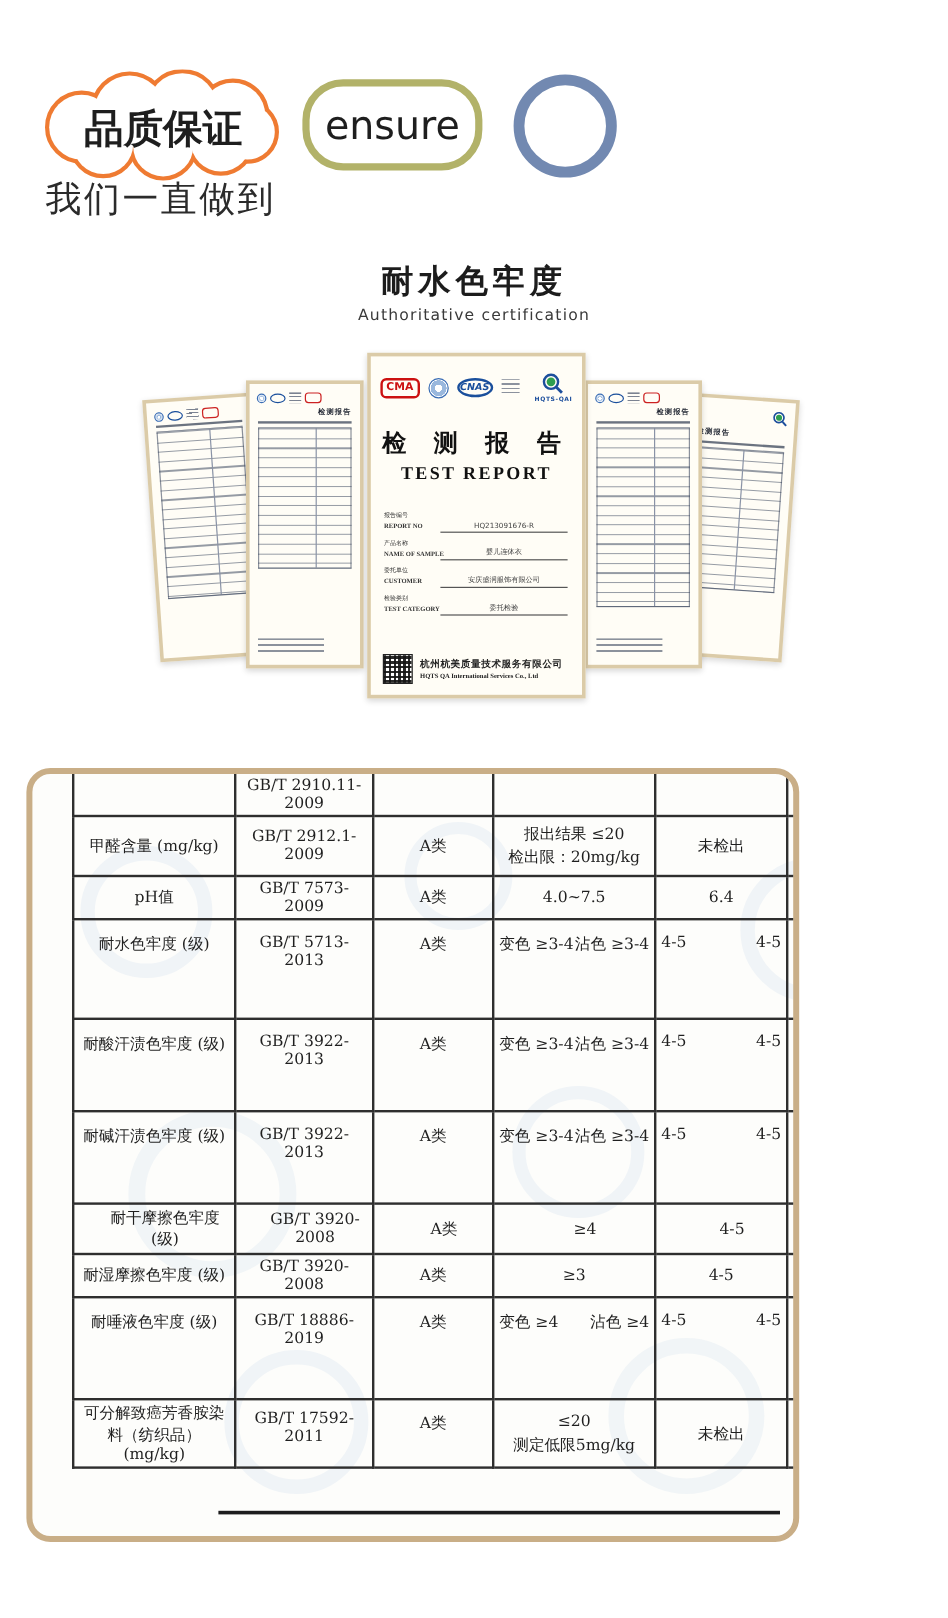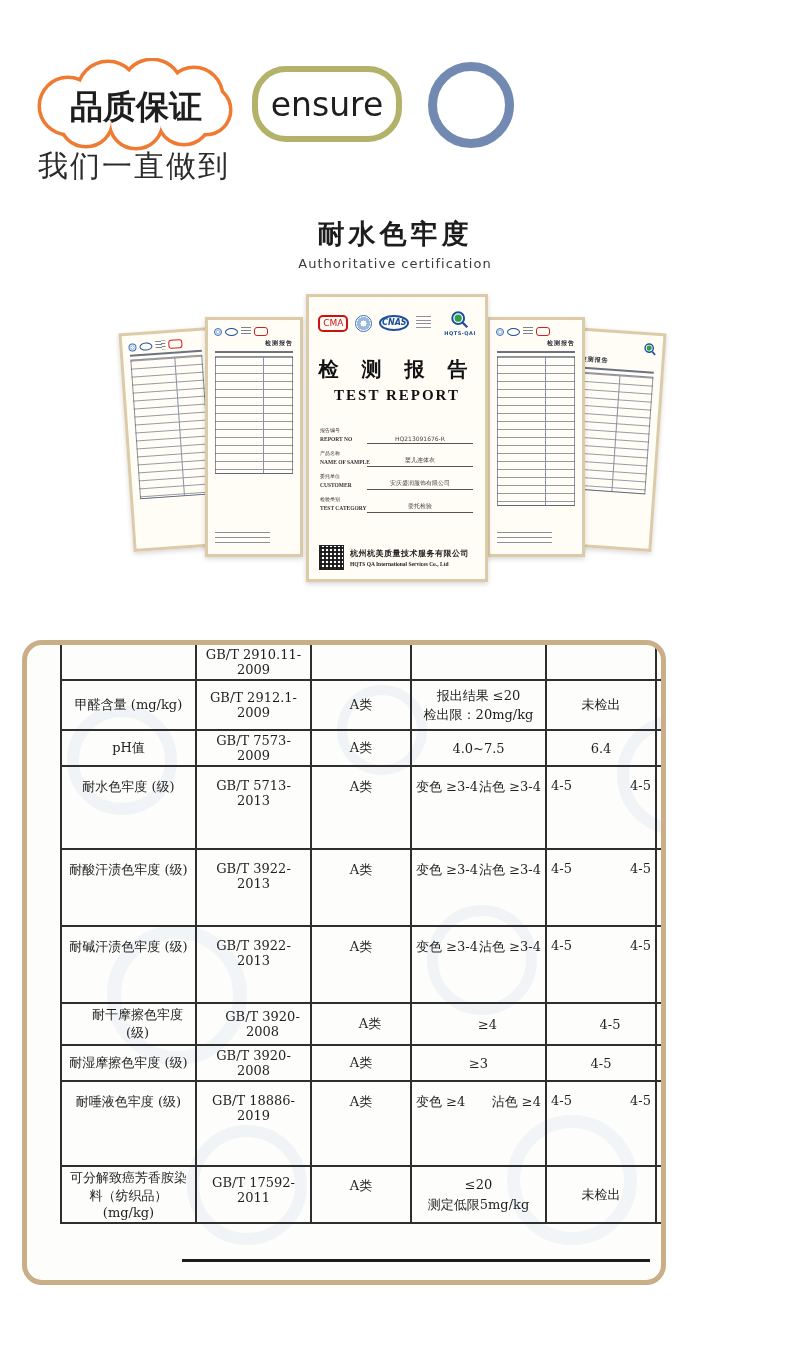--- a/index.html
+++ b/index.html
@@ -43,21 +43,21 @@
     background-image:
       linear-gradient(#8a93a6,#8a93a6),
       repeating-linear-gradient(180deg, rgba(62,74,96,.55) 0 1px, transparent 1px 8px);
     background-size:1px 100%, 100% 100%; background-position:62% 0, 0 0;
     border:1px solid rgba(62,74,96,.6); }
   .foot-lines { position:absolute; left:7px; right:30px; bottom:10px; height:12px;
     background:repeating-linear-gradient(180deg, rgba(62,74,96,.6) 0 1px, transparent 1px 5px); }
 
   
   .c-logos { display:flex; align-items:center; justify-content:center; gap:7px; margin-top:13px; }
-  .cma-logo { border:2px solid #c11; border-radius:5px; color:#c11; font-weight:normal;
+  .cma-logo { border:2px solid #c11; border-radius:5px; color:#c11; font-weight:bold;
     font-size:9px; padding:0 3px; line-height:13px; }
   .ilac-logo { width:17px; height:17px; border-radius:50%; border:1px solid #3a6db5;
     background:radial-gradient(circle,#fff 28%, #9ab8dd 29% 62%, #fff 63%); }
   .cnas-logo { width:30px; height:16px; border:2px solid #1a4f9c; border-radius:50%;
     color:#1a4f9c; font-weight:bold; font-style:italic; font-size:8px; text-align:center; line-height:12px; }
   .mini-txt { width:15px; height:14px;
     background:repeating-linear-gradient(180deg, rgba(90,100,120,.7) 0 1px, transparent 1px 3.5px); }
   .hqts-logo { display:flex; flex-direction:column; align-items:center; margin-left:6px; }
   .hqts-label { font-size:5px; font-weight:bold; color:#1c4e9c; letter-spacing:.5px; }
   .c-title { text-align:center; margin-top:20px; font-size:20px; font-weight:bold; color:#111;

